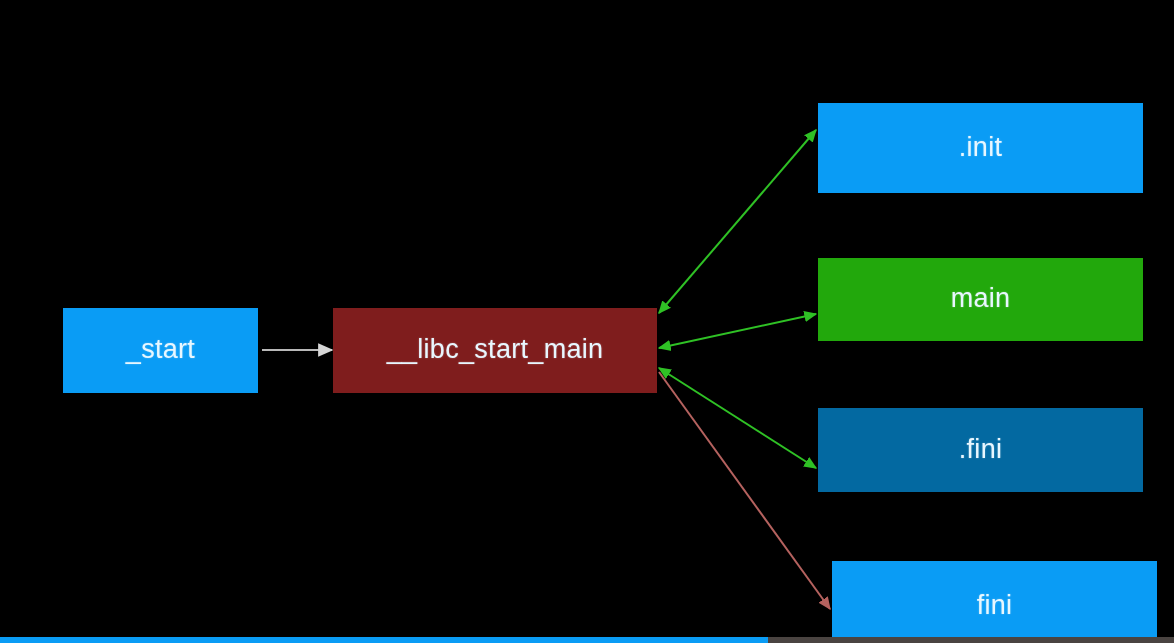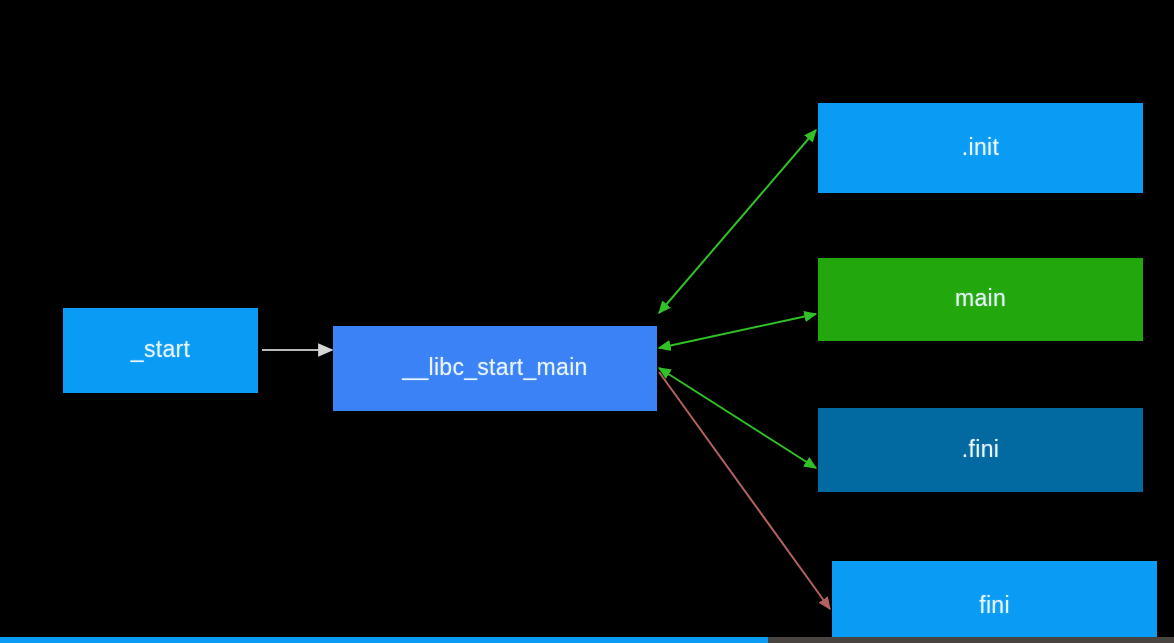--- a/index.html
+++ b/index.html
@@ -26,21 +26,21 @@
     height: 643px;
     pointer-events: none;
   }
   .node {
     position: absolute;
     display: flex;
     align-items: center;
     justify-content: center;
     box-sizing: border-box;
     color: #e8f7ff;
-    font-size: 23px;
+    font-size: 27px;
     font-weight: 400;
     letter-spacing: 0.3px;
     text-shadow: 0 0 2px rgba(255,255,255,0.35);
     white-space: nowrap;
     user-select: none;
   }
   .node-label {
     display: block;
     line-height: 1;
     padding-bottom: 2px;
@@ -97,21 +97,21 @@
 
     <line x1="659" y1="368" x2="816" y2="468" stroke="#2fc125" stroke-width="2" marker-start="url(#arrow-green-start)" marker-end="url(#arrow-green-end)"></line>
 
     <line x1="659" y1="372" x2="830" y2="609" stroke="#b5625f" stroke-width="2" marker-end="url(#arrow-red)"></line>
   </svg>
 
   <div class="node" id="node-start" style="left: 63px; top: 308px; width: 195px; height: 85px; background: rgb(10, 156, 245);">
     <span class="node-label">_start</span>
   </div>
 
-  <div class="node" id="node-libc" style="left: 333px; top: 308px; width: 324px; height: 85px; background: #3b82f6; margin-top: 18px;">
+  <div class="node" id="node-libc" style="left: 333px; top: 308px; width: 324px; height: 85px; background: #7f1d1d;">
     <span class="node-label">__libc_start_main</span>
   </div>
 
   <div class="node" id="node-init" style="left: 818px; top: 103px; width: 325px; height: 90px; background: rgb(10, 156, 245);">
     <span class="node-label">.init</span>
   </div>
 
   <div class="node" id="node-main" style="left: 818px; top: 258px; width: 325px; height: 83px; background: rgb(34, 168, 12);">
     <span class="node-label">main</span>
   </div>

